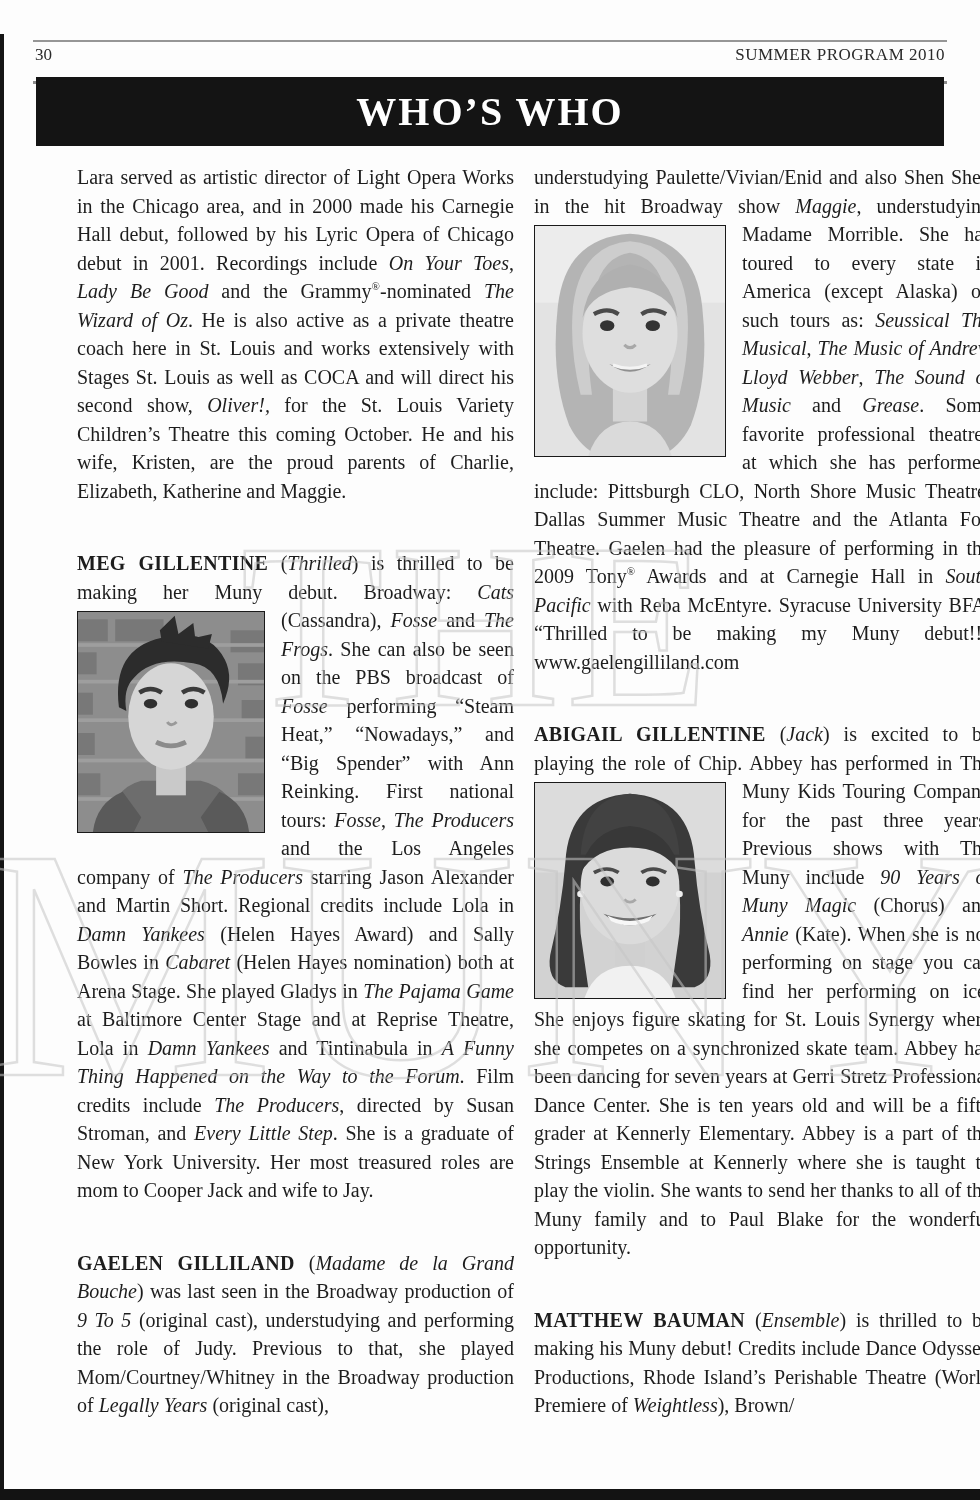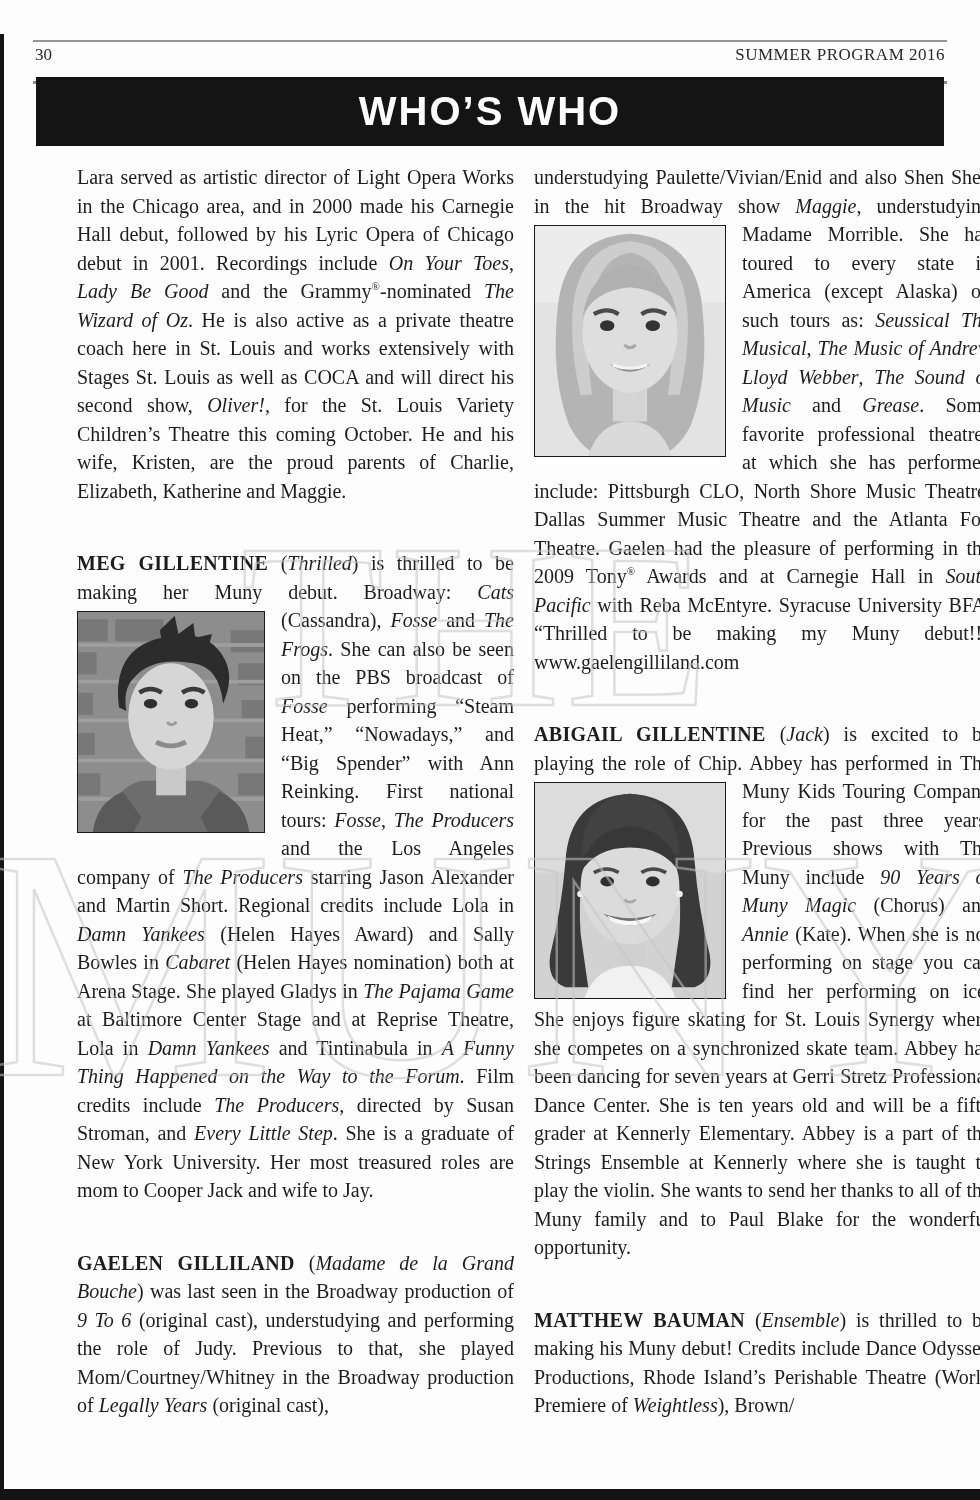--- a/index.html
+++ b/index.html
@@ -18,21 +18,21 @@
     display:flex;justify-content:space-between;align-items:center;
     padding:3px 2px 16px 2px;font-size:17px;color:#2a2a2a;
   }
   .program-title{letter-spacing:0.5px;}
   .rule-bottom{height:3px;background:#8d8d8d;}
 
   .banner{
     position:absolute;left:36px;right:36px;top:77px;height:69px;
     background:#141414;color:#fff;
     display:flex;align-items:center;justify-content:center;
-    font-family:Liberation Sans, sans-serif;
+    font-family:Liberation Serif, serif;
     font-weight:700;font-size:40px;letter-spacing:2px;
   }
 
   .columns{
     position:absolute;left:33px;top:163px;width:914px;
     display:grid;grid-template-columns:437px 457px;column-gap:20px;margin-left:44px;
   }
   .col{width:100%;}
   p.bio{
     margin:0 0 44px 0;
@@ -64,21 +64,21 @@
 </style>
 </head>
 <body>
 
 <div class="edge-left"></div>
 
 <div class="header">
   <div class="rule-top"></div>
   <div class="header-row">
     <span>30</span>
-    <span class="program-title">SUMMER PROGRAM 2016</span>
+    <span class="program-title">SUMMER PROGRAM 2010</span>
   </div>
   <div class="rule-bottom"></div>
 </div>
 
 <div class="banner">
   <span>WHO’S WHO</span>
 </div>
 
 <svg class="watermark" viewBox="0 0 980 740" xmlns="http://www.w3.org/2000/svg" aria-hidden="true">
   <g fill="none" stroke="#c6c6c6" stroke-width="2.5" font-family="Liberation Serif, serif" text-anchor="middle">
@@ -121,21 +121,21 @@
       <path d="M33 44 Q39 40 45 44" stroke="#3a3a3a" stroke-width="2.4" fill="none"></path>
       <path d="M56 44 Q62 40 68 44" stroke="#3a3a3a" stroke-width="2.4" fill="none"></path>
       <ellipse cx="39" cy="50" rx="3.6" ry="2.6" fill="#2f2f2f"></ellipse>
       <ellipse cx="61" cy="50" rx="3.6" ry="2.6" fill="#2f2f2f"></ellipse>
       <path d="M48 60 Q50 63 53 60" stroke="#9a9a9a" stroke-width="1.6" fill="none"></path>
       <path d="M42 71 Q50 75 58 71" stroke="#8b8b8b" stroke-width="2.6" fill="none"></path>
       <path d="M8 120 Q10 104 24 98 L34 112 L30 120 Z" fill="#5a5a5a"></path>
       <path d="M92 120 Q90 104 76 98 L66 112 L70 120 Z" fill="#5a5a5a"></path>
     </svg>
   </span><span>(Cassandra), <i>Fosse</i> and <i>The Frogs</i>. She can also be seen on the PBS broadcast of <i>Fosse</i> performing “Steam Heat,” “Nowadays,” and “Big Spender” with Ann Reinking. First national tours: <i>Fosse</i>, <i>The Producers</i> and the Los Angeles company of <i>The Producers</i> starring Jason Alexander and Martin Short. Regional credits include Lola in <i>Damn Yankees</i> (Helen Hayes Award) and Sally Bowles in <i>Cabaret</i> (Helen Hayes nomination) both at Arena Stage. She played Gladys in <i>The Pajama Game</i> at Baltimore Center Stage and at Reprise Theatre, Lola in <i>Damn Yankees</i> and Tintinabula in <i>A Funny Thing Happened on the Way to the Forum</i>. Film credits include <i>The Producers</i>, directed by Susan Stroman, and <i>Every Little Step</i>. She is a graduate of New York University. Her most treasured roles are mom to Cooper Jack and wife to Jay.</span></p>
-      <p class="bio"><b>GAELEN GILLILAND</b> (<i>Madame de la Grand Bouche</i>) was last seen in the Broadway production of <i>9 To 6</i> (original cast), understudying and performing the role of Judy. Previous to that, she played Mom/Courtney/Whitney in the Broadway production of <i>Legally Years</i> (original cast),</p>
+      <p class="bio"><b>GAELEN GILLILAND</b> (<i>Madame de la Grand Bouche</i>) was last seen in the Broadway production of <i>9 To 5</i> (original cast), understudying and performing the role of Judy. Previous to that, she played Mom/Courtney/Whitney in the Broadway production of <i>Legally Years</i> (original cast),</p>
     </div>
   <div class="col" id="col-right">
       <p class="bio"><span>understudying Paulette/Vivian/Enid and also Shen Shen in the hit Broadway show <i>Maggie</i>, understudying </span><span class="photo photo-gaelen" title="Gaelen Gilliland headshot, long light hair, smiling">
     <svg viewBox="0 0 100 120" preserveAspectRatio="none">
       <rect width="100" height="120" fill="#e3e3e3"></rect>
       <rect width="100" height="40" fill="#ececec"></rect>
       <path d="M50 4 Q16 6 12 42 Q8 78 18 104 Q24 116 34 120 L66 120 Q76 116 82 104 Q92 78 88 42 Q84 6 50 4 Z" fill="#b4b4b4"></path>
       <path d="M50 8 Q24 10 20 42 Q18 64 24 88 L30 88 Q26 60 30 40 Q34 16 50 14 Q66 16 70 40 Q74 60 70 88 L76 88 Q82 64 80 42 Q76 10 50 8 Z" fill="#cdcdcd"></path>
       <rect x="41" y="84" width="18" height="18" fill="#d4d4d4"></rect>
       <path d="M28 120 Q34 102 50 102 Q66 102 72 120 Z" fill="#dadada"></path>

